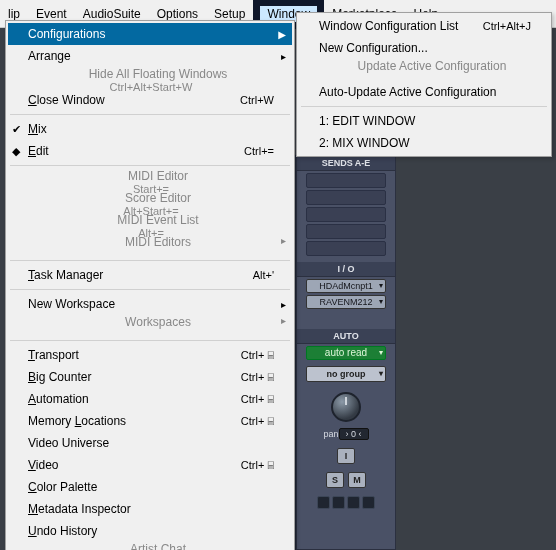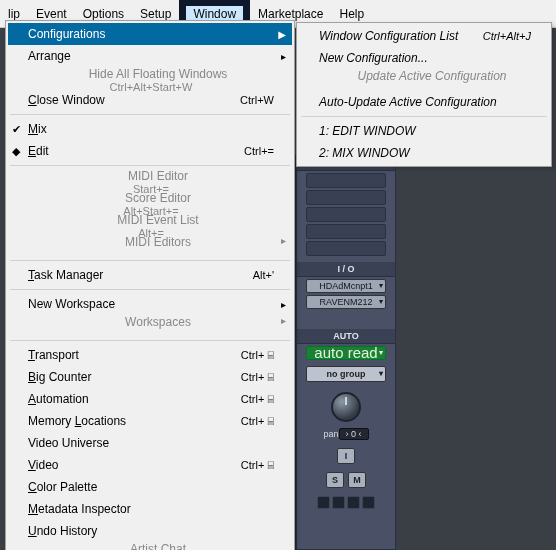--- a/index.html
+++ b/index.html
@@ -36,24 +36,23 @@
     box-shadow: 2px 2px 4px rgba(0,0,0,0.2);
     z-index: 10;
     padding: 2px;
   }
   .dropdown.main {
     top: 20px;
     left: 5px;
     width: 290px;
   }
   .dropdown.sub {
-    top: 22px;
+    top: 12px;
     left: 296px;
     width: 256px;
-    font-style: italic;
   }
   .dd-row {
     display: flex;
     align-items: center;
     height: 22px;
     padding: 0 4px 0 20px;
     position: relative;
     cursor: default;
   }
   .dd-row.highlight {
@@ -135,21 +134,21 @@
     margin-top: 2px;
     position: relative;
   }
   .mixer .io-btn::after {
     content: "▾"; position: absolute; right: 2px; font-size:8px;
   }
   .mixer .auto-btn {
     height: 14px; width: 80px;
     background: #1c7f35; color: #ddf6d8;
     border: 1px solid #072; border-radius: 2px;
-    font-size: 15px; text-align:center; line-height:12px;
+    font-size: 10px; text-align:center; line-height:12px;
     margin-top: 2px; position: relative;
   }
   .mixer .auto-btn::after{content:"▾";position:absolute;right:2px;font-size:8px;}
   .mixer .group-btn {
     height: 16px; width: 80px;
     background: #bcc2ce; border:1px solid #333; border-radius:2px;
     font-size:9px;font-weight:bold;color:#222;text-align:center;line-height:14px;
     margin-top:6px;position:relative;
   }
   .mixer .group-btn::after{content:"▾";position:absolute;right:2px;font-size:8px;}
@@ -224,20 +223,21 @@
     <div class="n"></div>
     <div class="n"></div>
     <div class="n"></div>
     <div class="n"></div>
   </div>
 </div>
 
 <div class="menubar">
   <span class="item">lip</span>
   <span class="item">Event</span>
+  <span class="item">AudioSuite</span>
   <span class="item">Options</span>
   <span class="item">Setup</span>
   <span class="item open">Window</span>
   <span class="item">Marketplace</span>
   <span class="item">Help</span>
 </div>
 
 <div class="dropdown main">
   <div class="dd-row highlight">
     <span class="label">Configurations</span>

